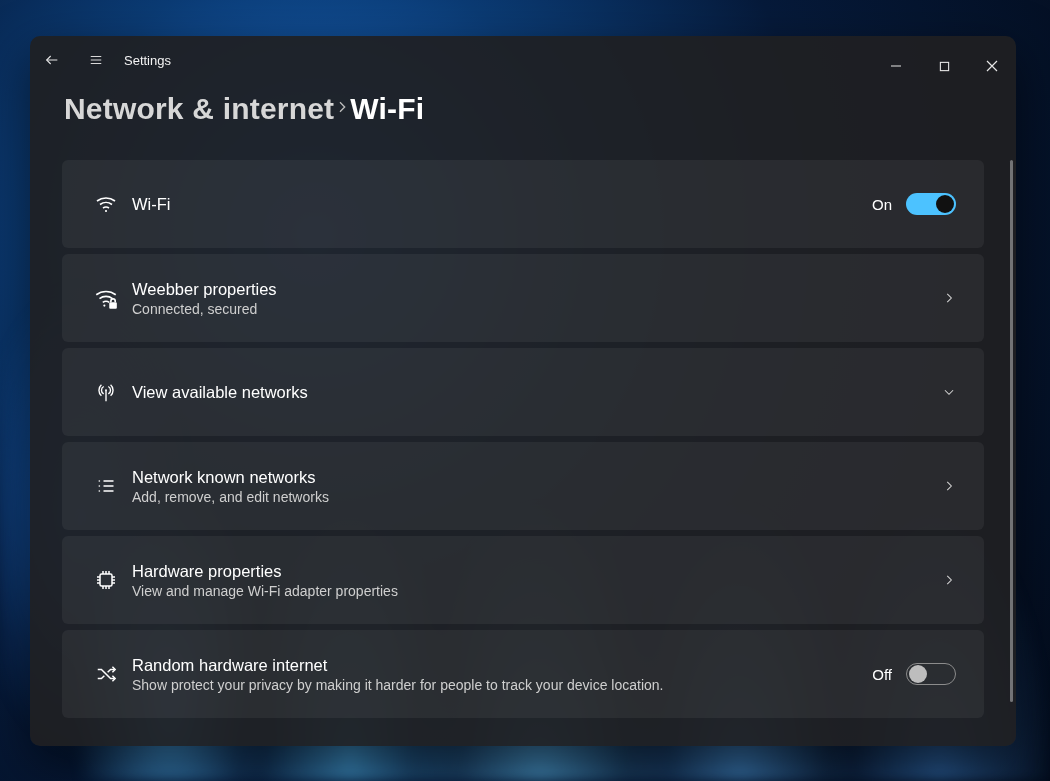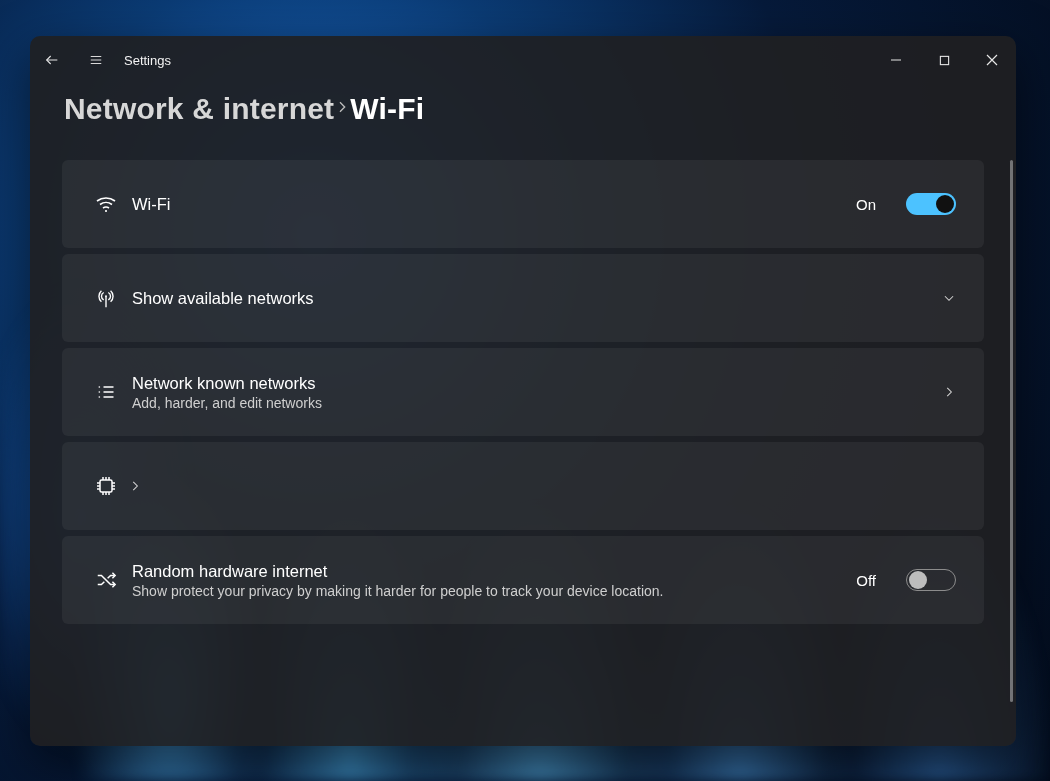--- a/index.html
+++ b/index.html
@@ -21,21 +21,21 @@
   }
   .window {
     position: absolute; left: 30px; top: 36px; width: 986px; height: 710px;
     background: rgba(32,32,34,.92);
     border-radius: 10px;
     box-shadow: 0 18px 50px rgba(0,0,0,.55);
     overflow: hidden;
     color: #fff;
   }
   
-  .titlebar { height: 48px; display: flex; align-items: center; }
+  .titlebar { height: 48px; display: flex; align-items: flex-end; }
   .title-left { display: flex; align-items: center; height: 100%; }
   .tbtn { width: 44px; height: 48px; display:flex; align-items:center; justify-content:center; }
   .app-title { font-size: 13px; margin-left: 6px; color: #f3f3f3; }
   .title-right { margin-left: auto; display: flex; }
   .winbtn { width: 48px; height: 36px; display:flex; align-items:center; justify-content:center; color:#e8e8e8; }
   .winbtn svg, .tbtn svg { stroke: #e6e6e6; }
   
   .header { padding: 8px 34px 18px 34px; display:flex; align-items:center; }
   .crumb { font-size: 30px; font-weight: 600; letter-spacing: .2px; }
   .crumb.dim { color: #d7d7d7; }
@@ -51,21 +51,21 @@
     display: flex; align-items: center;
     padding: 0 28px 0 22px;
     margin-bottom: 6px;
     min-height: 88px;
   }
   .row .icon { width: 44px; display:flex; justify-content:center; align-items:center; }
   .row .icon svg { stroke:#fff; fill:none; }
   .row .labels { margin-left: 4px; flex: 1 1 auto; }
   .row .title { font-size: 16.5px; color: #fff; }
   .row .sub { font-size: 14px; color: #cfcfcf; margin-top: 2px; }
-  .row .right { display:flex; align-items:center; gap: 30px; }
+  .row .right { display:flex; align-items:center; gap: 14px; }
   .state { font-size: 15px; color:#fff; }
   .toggle { width: 50px; height: 22px; border-radius: 11px; position: relative; }
   .toggle .knob { position:absolute; top:2px; width:18px; height:18px; border-radius:50%; }
   .toggle.on { background: var(--accent, #4cc2ff); }
   .toggle.on .knob { right:2px; background:#111; }
   .toggle.off { background: transparent; border:1px solid #8c8c8c; }
   .toggle.off .knob { left:2px; top:1px; width:18px; height:18px; background:#bdbdbd; }
   .chev svg { stroke:#d5d5d5; }
 </style>
 </head>
@@ -134,68 +134,93 @@
         <div class="title">Wi-Fi</div>
       </div>
       <div class="right">
         <span class="state">On</span>
         <div class="toggle on">
             <div class="knob"></div>
           </div>
       </div>
     </div>
 
+    <div class="row">
+      <div class="icon">
+        <svg width="26" height="26" viewBox="0 0 24 24" stroke-width="1.5">
+            <path d="M3 9a15 15 0 0 1 18 0"></path>
+            <path d="M6 12.5a10 10 0 0 1 12 0"></path>
+            <path d="M9 16a5.5 5.5 0 0 1 6 0"></path>
+            <circle cx="10.5" cy="19" r="1" fill="#fff" stroke="none"></circle>
+            <rect x="15" y="16" width="7" height="6" rx="1" fill="#fff" stroke="none"></rect>
+            <path d="M16.5 16v-1.2a2 2 0 0 1 4 0V16" stroke="#fff"></path>
+          </svg>
+      </div>
+      <div class="labels">
+        <div class="title">Weebber properties</div>
+        <div class="sub">Connected, secured</div>
+      </div>
+      <div class="right chev">
+        <svg width="14" height="14" viewBox="0 0 24 24" fill="none" stroke-width="1.8">
+            <path d="M9 5l7 7-7 7"></path>
+          </svg>
+      </div>
+    </div>
 
     <div class="row">
       <div class="icon">
         <svg width="22" height="24" viewBox="0 0 24 24" stroke-width="1.5">
             <path d="M7 4a8 8 0 0 0 0 12"></path>
             <path d="M17 4a8 8 0 0 1 0 12"></path>
             <path d="M9.5 6a4.5 4.5 0 0 0 0 8"></path>
             <path d="M14.5 6a4.5 4.5 0 0 1 0 8"></path>
             <circle cx="12" cy="10" r="1.1" fill="#fff" stroke="none"></circle>
             <path d="M12 11v11"></path>
           </svg>
       </div>
       <div class="labels">
-        <div class="title">Show available networks</div>
+        <div class="title">View available networks</div>
       </div>
       <div class="right chev">
         <svg width="14" height="14" viewBox="0 0 24 24" fill="none" stroke-width="1.8">
             <path d="M5 9l7 7 7-7"></path>
           </svg>
       </div>
     </div>
 
     <div class="row">
       <div class="icon">
         <svg width="22" height="20" viewBox="0 0 24 24" stroke-width="1.6">
             <circle cx="4" cy="6" r="1" fill="#fff" stroke="none"></circle>
             <circle cx="4" cy="12" r="1" fill="#fff" stroke="none"></circle>
             <circle cx="4" cy="18" r="1" fill="#fff" stroke="none"></circle>
             <path d="M9 6h12M9 12h12M9 18h12"></path>
           </svg>
       </div>
       <div class="labels">
         <div class="title">Network known networks</div>
-        <div class="sub">Add, harder, and edit networks</div>
+        <div class="sub">Add, remove, and edit networks</div>
       </div>
       <div class="right chev">
         <svg width="14" height="14" viewBox="0 0 24 24" fill="none" stroke-width="1.8">
             <path d="M9 5l7 7-7 7"></path>
           </svg>
       </div>
     </div>
 
     <div class="row">
       <div class="icon">
         <svg width="24" height="24" viewBox="0 0 24 24" stroke-width="1.5">
             <rect x="6" y="6" width="12" height="12" rx="1.5"></rect>
             <path d="M9 3v3M12 3v3M15 3v3M9 18v3M12 18v3M15 18v3M3 9h3M3 12h3M3 15h3M18 9h3M18 12h3M18 15h3"></path>
           </svg>
+      </div>
+      <div class="labels">
+        <div class="title">Hardware properties</div>
+        <div class="sub">View and manage Wi-Fi adapter properties</div>
       </div>
       <div class="right chev">
         <svg width="14" height="14" viewBox="0 0 24 24" fill="none" stroke-width="1.8">
             <path d="M9 5l7 7-7 7"></path>
           </svg>
       </div>
     </div>
 
     <div class="row">
       <div class="icon">

